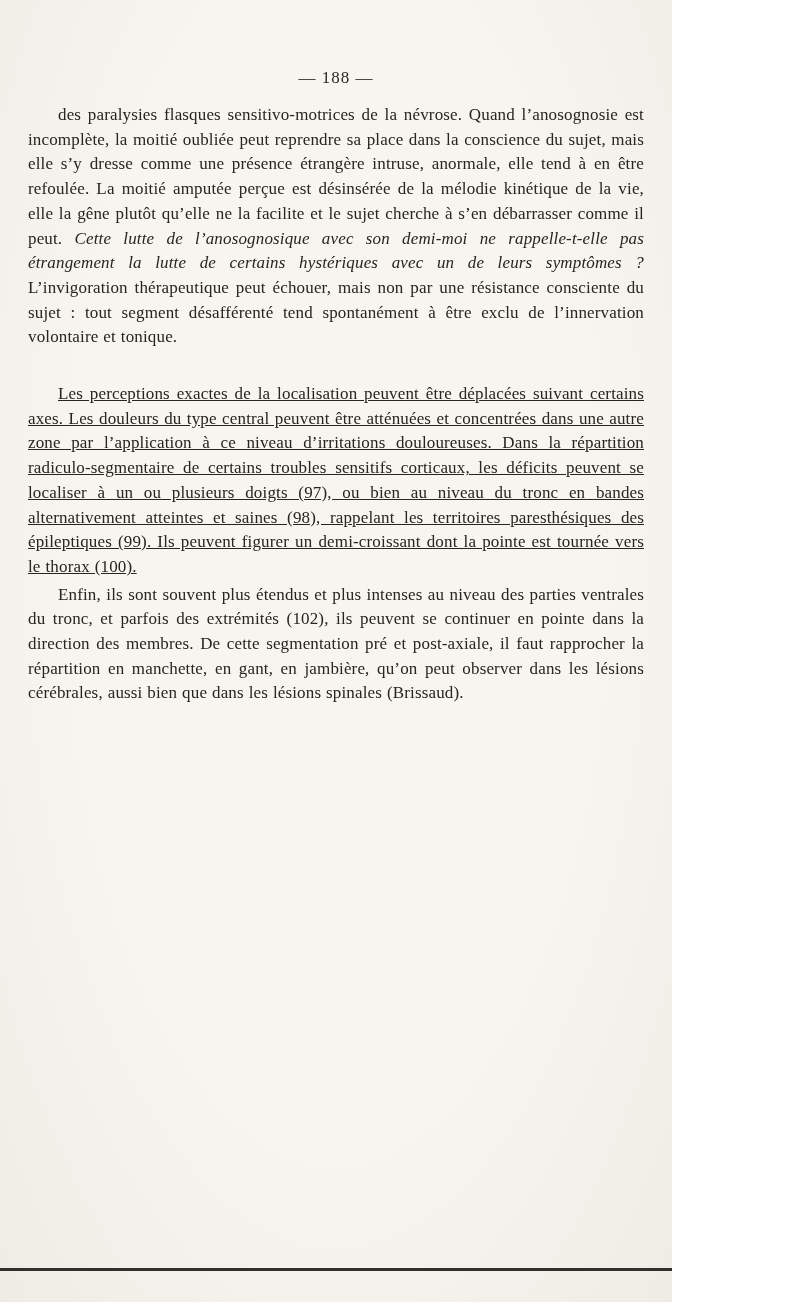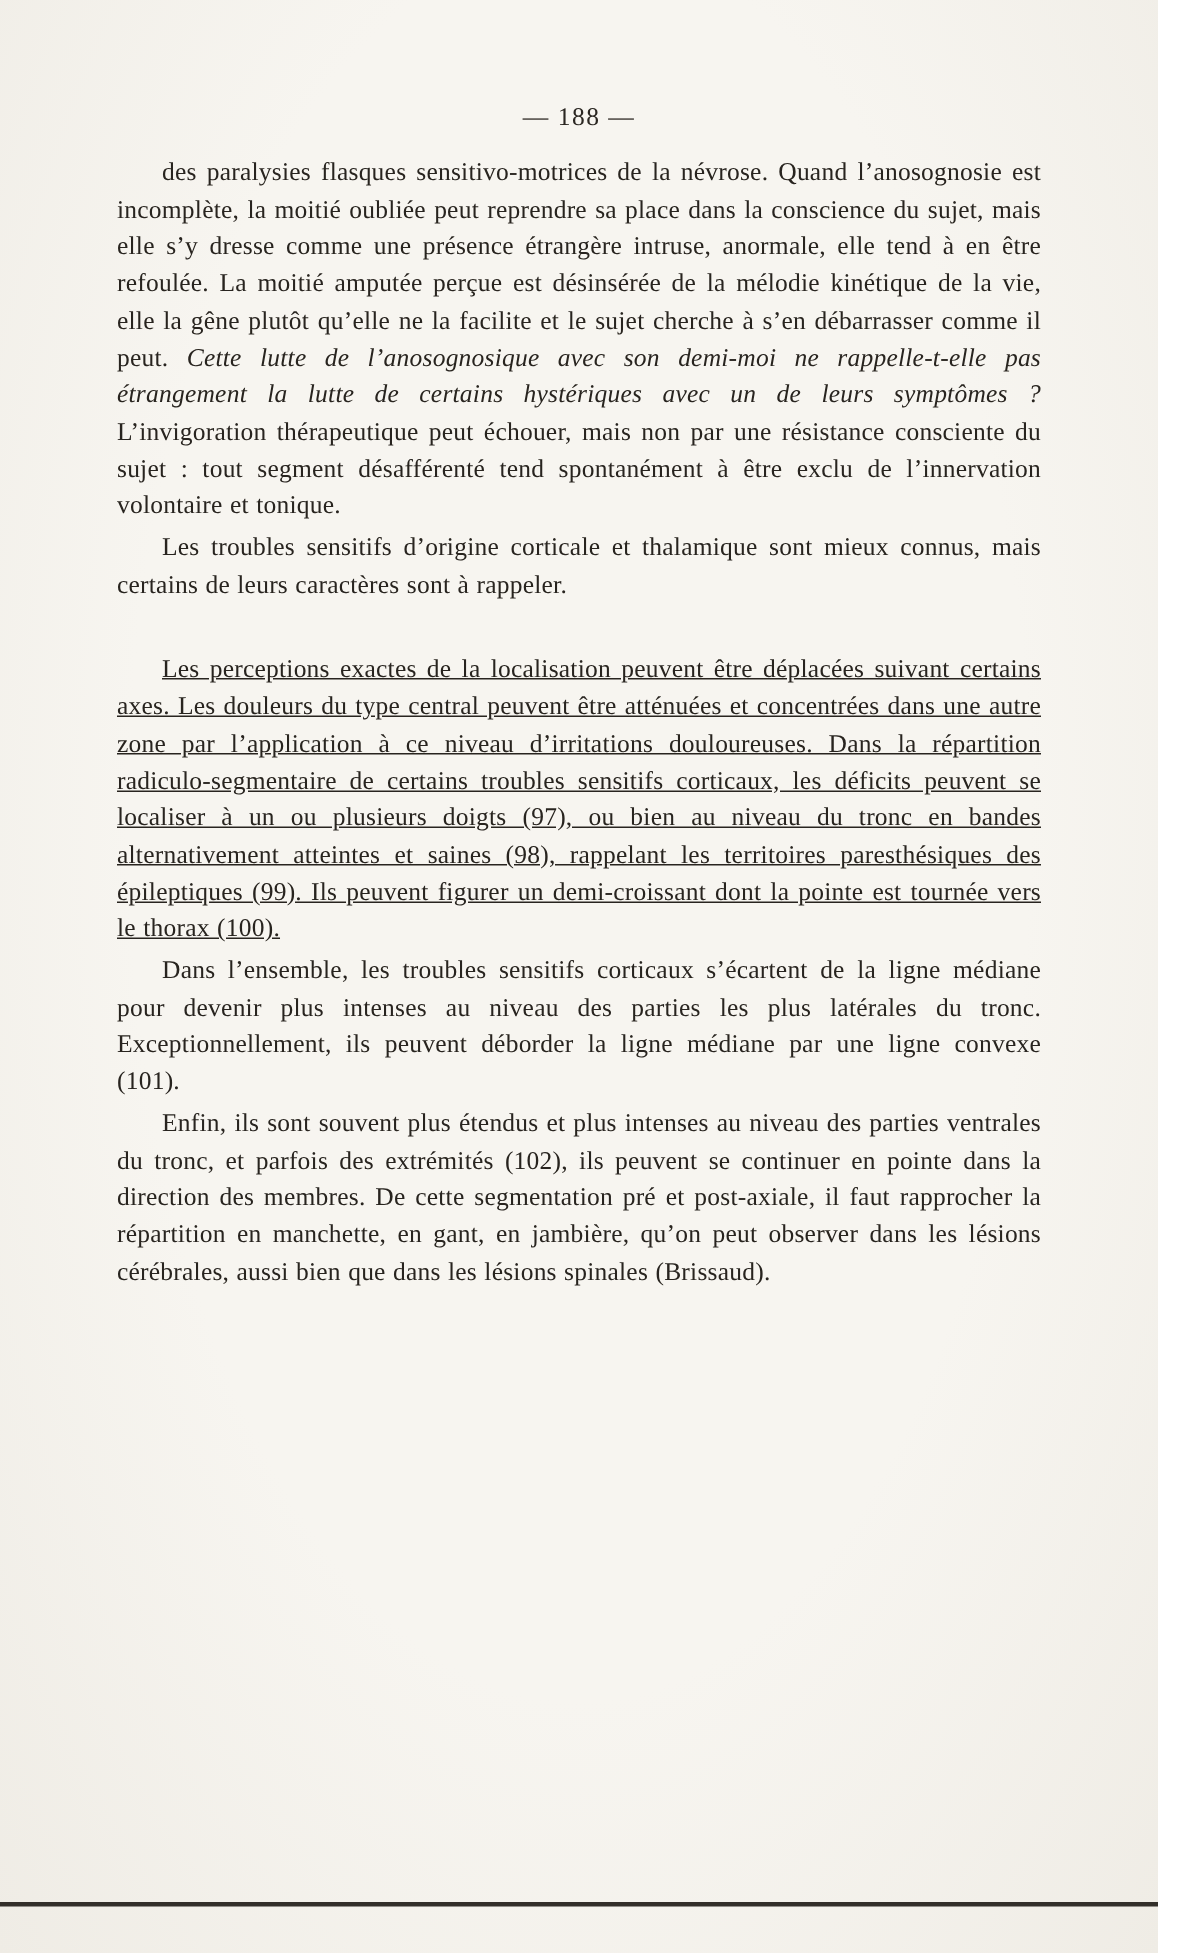--- a/index.html
+++ b/index.html
@@ -9,21 +9,21 @@
     width: 800px;
     height: 1302px;
   }
 
   body {
     font-family: "Liberation Serif", "DejaVu Serif", serif;
   }
 
   .page {
     position: relative;
-    width: 772px;
+    width: 672px;
     height: 1302px;
     overflow: hidden;
     background: radial-gradient(ellipse at 50% 42%, #f7f5f0 55%, #efece5 100%);
     color: #28241f;
   }
 
   .page-number {
     padding-top: 68px;
     text-align: center;
     font-size: 17px;
@@ -72,25 +72,23 @@
 
 <div class="page">
 
   <div class="page-number">— 188 —</div>
 
   <div class="text-block">
 
     <p><span>des paralysies flasques sensitivo-motrices de la névrose. Quand l’anosognosie est incomplète, la moitié oubliée peut reprendre sa place dans la conscience du sujet, mais elle s’y dresse comme une présence étrangère intruse, anormale, elle tend à en être refoulée. La moitié amputée perçue est désinsérée de la mélodie kinétique de la vie, elle la gêne plutôt qu’elle ne la facilite et le sujet cherche à s’en débarrasser comme il peut. </span><span class="italic">Cette lutte de l’anosognosique avec son demi-moi ne rappelle-t-elle pas étrangement la lutte de certains hystériques avec un de leurs symptômes ?</span><span> L’invigoration thérapeutique peut échouer, mais non par une résistance consciente du sujet : tout segment désafférenté tend spontanément à être exclu de l’innervation volontaire et tonique.</span></p>
 
 
-    <p>Les troubles sensitifs d’origine corticale et thalamique sont mieux connus, mais certains de leurs caractères sont à rappeler.</p>
 
     <p class="section-break">Les perceptions exactes de la localisation peuvent être déplacées suivant certains axes. Les douleurs du type central peuvent être atténuées et concentrées dans une autre zone par l’application à ce niveau d’irritations douloureuses. Dans la répartition radiculo-segmentaire de certains troubles sensitifs corticaux, les déficits peuvent se localiser à un ou plusieurs doigts (97), ou bien au niveau du tronc en bandes alternativement atteintes et saines (98), rappelant les territoires paresthésiques des épileptiques (99). Ils peuvent figurer un demi-croissant dont la pointe est tournée vers le thorax (100).</p>
 
-    <p>Dans l’ensemble, les troubles sensitifs corticaux s’écartent de la ligne médiane pour devenir plus intenses au niveau des parties les plus latérales du tronc. Exceptionnellement, ils peuvent déborder la ligne médiane par une ligne convexe (101).</p>
 
     <p>Enfin, ils sont souvent plus étendus et plus intenses au niveau des parties ventrales du tronc, et parfois des extrémités (102), ils peuvent se continuer en pointe dans la direction des membres. De cette segmentation pré et post-axiale, il faut rapprocher la répartition en manchette, en gant, en jambière, qu’on peut observer dans les lésions cérébrales, aussi bien que dans les lésions spinales (Brissaud).</p>
 
 
   </div>
 
   <div class="bottom-rule"></div>
 
 </div>
 

